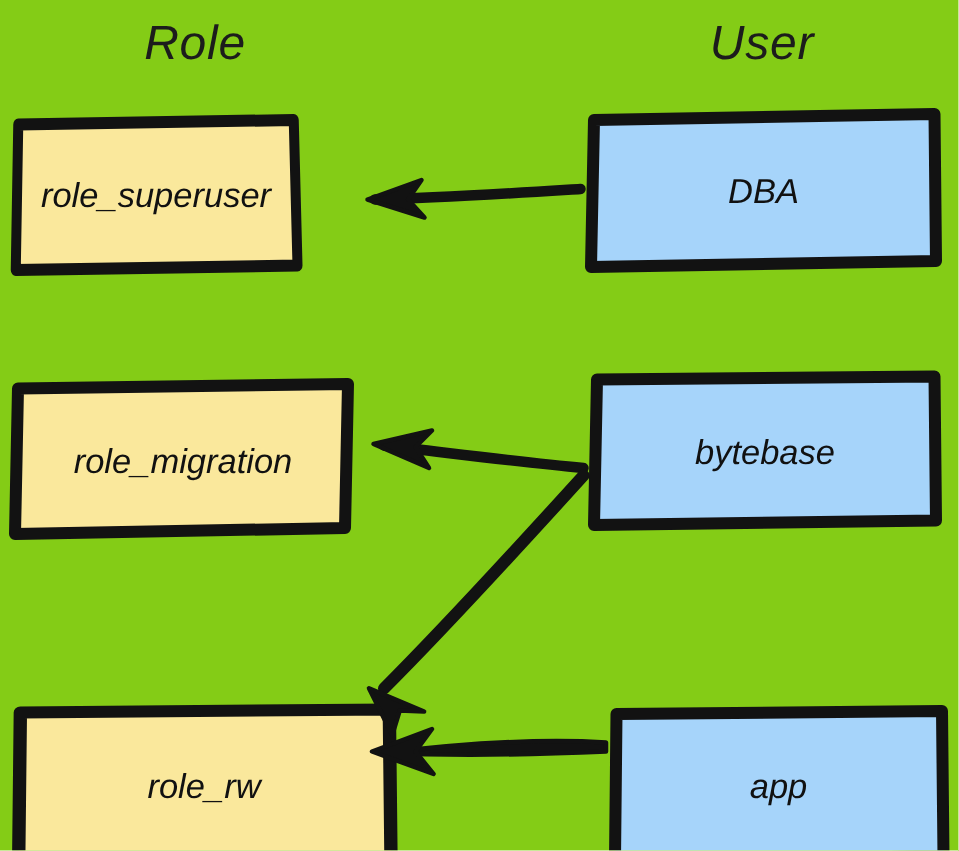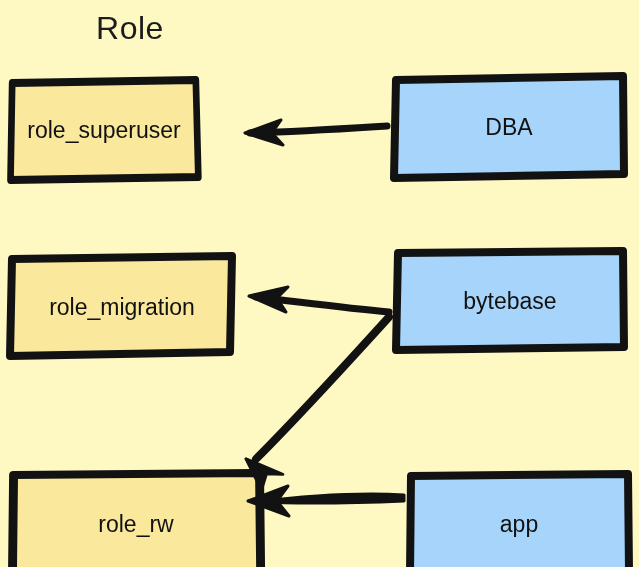--- a/index.html
+++ b/index.html
@@ -4,23 +4,24 @@
 <style>
   html, body {
     margin: 0;
     padding: 0;
     background: #ffffff;
   }
   #canvas {
     position: relative;
     width: 639px;
     height: 567px;
-    background: #fef9c3;
+    background: #84cc16;
     overflow: hidden;
     font-family: "Liberation Sans", sans-serif;
+    font-style: italic;
   }
   .col-header {
     position: absolute;
     font-size: 32px;
     color: #1c1c1c;
     letter-spacing: 0.5px;
     text-align: center;
     white-space: nowrap;
   }
   #header-role  { left: 40px;  top: 10px; width: 180px; }
@@ -67,20 +68,21 @@
     z-index: 2;
     pointer-events: none;
   }
 </style>
 </head>
 <body>
 
 <div id="canvas">
 
   <div class="col-header" id="header-role">Role</div>
+  <div class="col-header" id="header-user">User</div>
 
   <svg id="edge-layer" viewBox="0 0 639 567" xmlns="http://www.w3.org/2000/svg">
 
     <g>
       <path d="M387,126 C 340,129 295,132 250,133" fill="none" stroke="#121212" stroke-width="7" stroke-linecap="round"></path>
       <path d="M245,133 L 281,120 L 272,133 L 283,145 Z" fill="#121212" stroke="#121212" stroke-width="3" stroke-linejoin="round"></path>
     </g>
 
     <g>
       <path d="M389,312 C 345,308 300,302 256,297" fill="none" stroke="#121212" stroke-width="7" stroke-linecap="round"></path>

